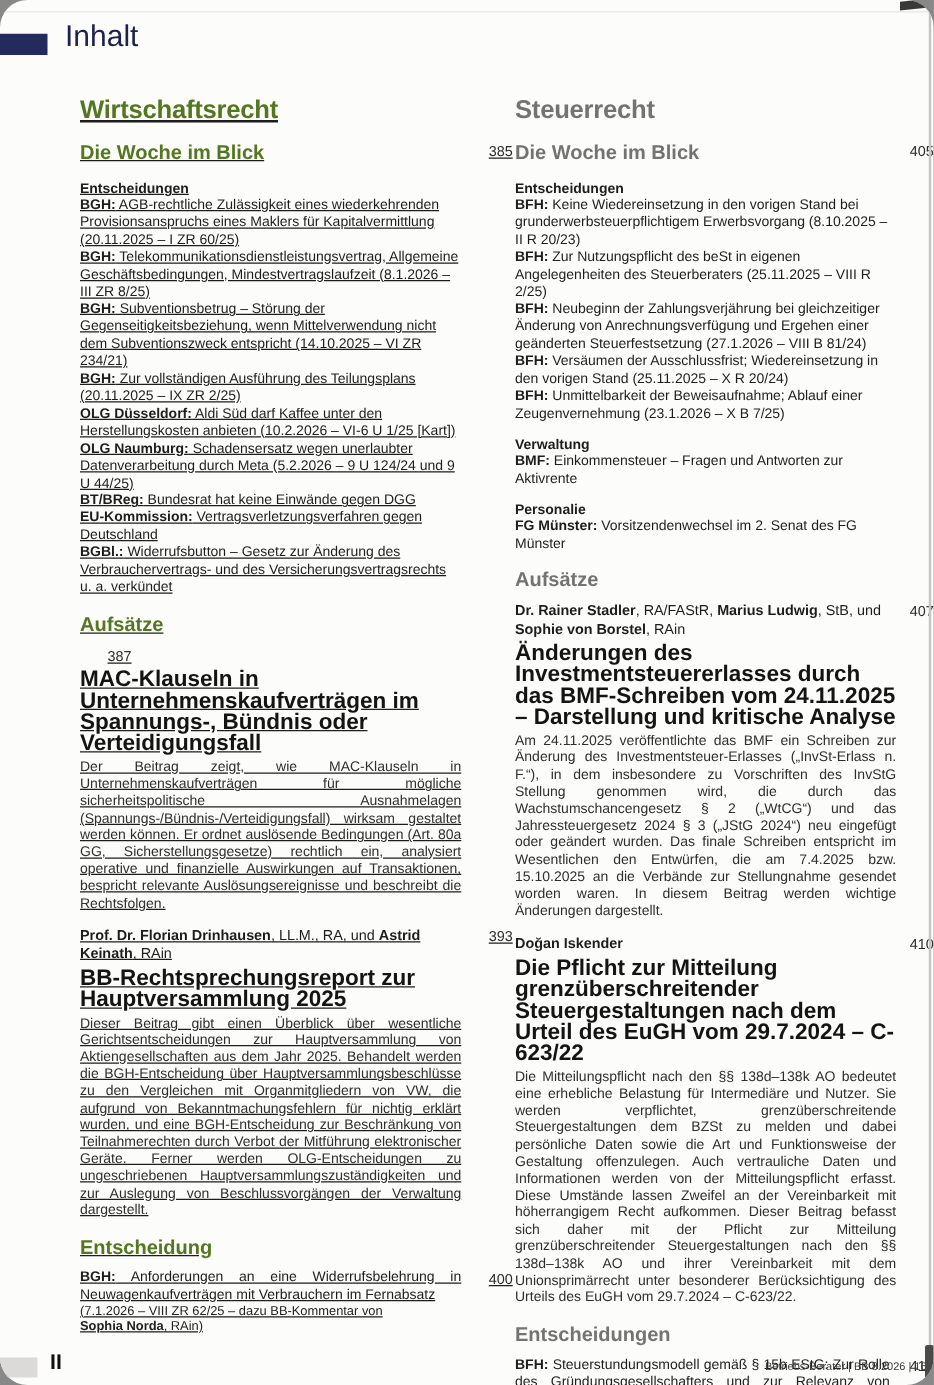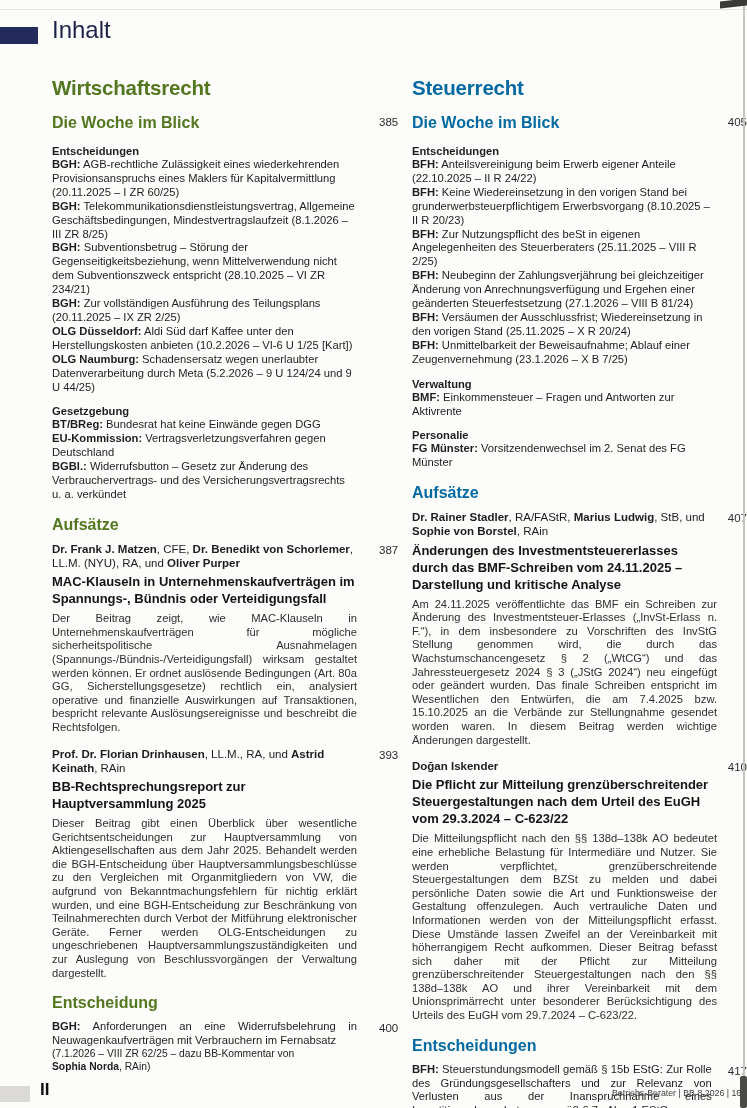--- a/index.html
+++ b/index.html
@@ -1,49 +1,49 @@
 <!DOCTYPE html>
 <html lang="de"><head>
 <meta charset="utf-8">
 <style>
   html,body{margin:0;padding:0;background:#888;}
   #page{
     position:relative;width:747px;height:1108px;overflow:hidden;
-    background:#fcfcfa;font-family:"Liberation Sans",sans-serif;color:#1d1d1d;
+    background:#fcfcfa;font-family:"Liberation Sans",sans-serif;color:#1d1d1d;border-radius:22px;
   }
   p,h2,h3,h4{margin:0;padding:0;}
   .b{font-weight:bold;}
   
   .topline{position:absolute;left:0;top:9px;width:747px;height:1px;background:#e6e5e3;}
   .edgeline{position:absolute;left:743px;top:0;width:2px;height:1108px;background:#c6c5c3;}
   .cornermark{position:absolute;left:720px;top:0;width:27px;height:7px;background:#3a3a38;transform:skewY(-6deg);}
   .bottommark{position:absolute;left:740px;top:1076px;width:7px;height:32px;background:#4a4a48;border-radius:2px;}
   .folio-block{position:absolute;left:0;top:1086px;width:30px;height:16px;background:#dbdad8;}
   
   .inhalt-block{position:absolute;left:0;top:27px;width:38px;height:17px;background:#232b5c;}
   .inhalt-label{position:absolute;left:52px;top:16px;font-size:24px;color:#1d2348;}
   
   .col{position:absolute;top:76px;}
-  .col-left{left:52px;width:357px;}
+  .col-left{left:64px;width:357px;text-decoration:underline;}
   .col-right{left:412px;width:335px;}
   .main{width:305px;}
   .row{display:flex;align-items:flex-start;}
   .pg{font-size:11.5px;color:#2c2c2c;padding-top:2px;white-space:nowrap;}
   .col-left .pg{padding-left:22px;}
   .col-right .pg{padding-left:16px;}
   .col-left .accent{color:#53771e;}
-  .col-right .accent{color:#0369a1;}
+  .col-right .accent{color:#737373;}
   .coltitle{font-size:20.5px;font-weight:bold;letter-spacing:-0.2px;margin:0 0 14px;}
   .week-head{font-size:16px;font-weight:bold;margin:0 0 2px;}
   .sechead{font-size:16px;font-weight:bold;margin:14px 0 8px;}
   .subhead{font-size:11.2px;font-weight:bold;line-height:14px;margin:10px 0 0;}
   .entry{font-size:11.2px;line-height:13.9px;color:#1d1d1d;}
   .justify{text-align:justify;}
   .authors{font-size:11.5px;line-height:14.2px;color:#1d1d1d;}
-  .arttitle{font-size:13px;line-height:17px;font-weight:bold;color:#141414;margin:3px 0 5px;}
+  .arttitle{font-size:18px;line-height:17px;font-weight:bold;color:#141414;margin:3px 0 5px;}
   .abstract{font-size:11.2px;line-height:13.6px;text-align:justify;color:#2e2e2e;margin:0 0 12px;hyphens:auto;}
   .smallcite{font-size:10.3px;line-height:12.6px;color:#222;}
   
   .folio{position:absolute;left:40px;top:1080px;font-size:17px;font-weight:bold;color:#111;}
   .footer-right{position:absolute;left:612px;top:1088px;font-size:8.8px;color:#3c3c3c;white-space:nowrap;}
 </style>
 </head>
 <body>
 
 <div id="page">
@@ -56,35 +56,33 @@
     <h2 class="coltitle accent">Wirtschaftsrecht</h2>
 
     <div class="row">
       <h3 class="week-head accent main">Die Woche im Blick</h3>
       <span class="pg">385</span>
     </div>
 
     <p class="subhead main">Entscheidungen</p>
     <p class="entry main"><span class="b">BGH:</span><span> AGB-rechtliche Zulässigkeit eines wiederkehrenden Provisionsanspruchs eines Maklers für Kapitalvermittlung (20.11.2025 – I ZR 60/25)</span></p>
     <p class="entry main"><span class="b">BGH:</span><span> Telekommunikationsdienstleistungsvertrag, Allgemeine Geschäftsbedingungen, Mindestvertragslaufzeit (8.1.2026 – III ZR 8/25)</span></p>
-    <p class="entry main"><span class="b">BGH:</span><span> Subventionsbetrug – Störung der Gegenseitigkeitsbeziehung, wenn Mittelverwendung nicht dem Subventionszweck entspricht (28.10.2025 – VI ZR 234/21)</span></p>
+    <p class="entry main"><span class="b">BGH:</span><span> Subventionsbetrug – Störung der Gegenseitigkeitsbeziehung, wenn Mittelverwendung nicht dem Subventionszweck entspricht (14.10.2025 – VI ZR 234/21)</span></p>
     <p class="entry main"><span class="b">BGH:</span><span> Zur vollständigen Ausführung des Teilungsplans (20.11.2025 – IX ZR 2/25)</span></p>
     <p class="entry main"><span class="b">OLG Düsseldorf:</span><span> Aldi Süd darf Kaffee unter den Herstellungskosten anbieten (10.2.2026 – VI-6 U 1/25 [Kart])</span></p>
     <p class="entry main"><span class="b">OLG Naumburg:</span><span> Schadensersatz wegen unerlaubter Datenverarbeitung durch Meta (5.2.2026 – 9 U 124/24 und 9 U 44/25)</span></p>
 
-    <p class="subhead main">Gesetzgebung</p>
     <p class="entry main"><span class="b">BT/BReg:</span><span> Bundesrat hat keine Einwände gegen DGG</span></p>
     <p class="entry main"><span class="b">EU-Kommission:</span><span> Vertragsverletzungsverfahren gegen Deutschland</span></p>
     <p class="entry main"><span class="b">BGBl.:</span><span> Widerrufsbutton – Gesetz zur Änderung des Verbrauchervertrags- und des Versicherungsvertragsrechts u. a. verkündet</span></p>
 
     <h3 class="sechead accent">Aufsätze</h3>
 
     <article>
       <div class="row">
-        <p class="authors main"><span class="b">Dr. Frank J. Matzen</span><span>, CFE, </span><span class="b">Dr. Benedikt von Schorlemer</span><span>, LL.M. (NYU), RA, und </span><span class="b">Oliver Purper</span></p>
         <span class="pg">387</span>
       </div>
       <h4 class="arttitle main">MAC-Klauseln in Unternehmenskaufverträgen im Spannungs-, Bündnis oder Verteidigungsfall</h4>
       <p class="abstract main">Der Beitrag zeigt, wie MAC-Klauseln in Unternehmenskaufverträgen für mögliche sicherheitspolitische Ausnahmelagen (Spannungs-/Bündnis-/Verteidigungsfall) wirksam gestaltet werden können. Er ordnet auslösende Bedingungen (Art. 80a GG, Sicherstellungsgesetze) rechtlich ein, analysiert operative und finanzielle Auswirkungen auf Transaktionen, bespricht relevante Auslösungsereignisse und beschreibt die Rechtsfolgen.</p>
     </article>
 
     <article>
       <div class="row">
         <p class="authors main"><span class="b">Prof. Dr. Florian Drinhausen</span><span>, LL.M., RA, und </span><span class="b">Astrid Keinath</span><span>, RAin</span></p>
         <span class="pg">393</span>
@@ -105,21 +103,20 @@
 
   <section class="col col-right">
     <h2 class="coltitle accent">Steuerrecht</h2>
 
     <div class="row">
       <h3 class="week-head accent main">Die Woche im Blick</h3>
       <span class="pg">405</span>
     </div>
 
     <p class="subhead main">Entscheidungen</p>
-    <p class="entry main"><span class="b">BFH:</span><span> Anteilsvereinigung beim Erwerb eigener Anteile (22.10.2025 – II R 24/22)</span></p>
     <p class="entry main"><span class="b">BFH:</span><span> Keine Wiedereinsetzung in den vorigen Stand bei grunderwerbsteuerpflichtigem Erwerbsvorgang (8.10.2025 – II R 20/23)</span></p>
     <p class="entry main"><span class="b">BFH:</span><span> Zur Nutzungspflicht des beSt in eigenen Angelegenheiten des Steuerberaters (25.11.2025 – VIII R 2/25)</span></p>
     <p class="entry main"><span class="b">BFH:</span><span> Neubeginn der Zahlungsverjährung bei gleichzeitiger Änderung von Anrechnungsverfügung und Ergehen einer geänderten Steuerfestsetzung (27.1.2026 – VIII B 81/24)</span></p>
     <p class="entry main"><span class="b">BFH:</span><span> Versäumen der Ausschlussfrist; Wiedereinsetzung in den vorigen Stand (25.11.2025 – X R 20/24)</span></p>
     <p class="entry main"><span class="b">BFH:</span><span> Unmittelbarkeit der Beweisaufnahme; Ablauf einer Zeugenvernehmung (23.1.2026 – X B 7/25)</span></p>
 
     <p class="subhead main">Verwaltung</p>
     <p class="entry main"><span class="b">BMF:</span><span> Einkommensteuer – Fragen und Antworten zur Aktivrente</span></p>
 
     <p class="subhead main">Personalie</p>
@@ -134,21 +131,21 @@
       </div>
       <h4 class="arttitle main">Änderungen des Investmentsteuererlasses durch das BMF-Schreiben vom 24.11.2025 – Darstellung und kritische Analyse</h4>
       <p class="abstract main">Am 24.11.2025 veröffentlichte das BMF ein Schreiben zur Änderung des Investmentsteuer-Erlasses („InvSt-Erlass n. F.“), in dem insbesondere zu Vorschriften des InvStG Stellung genommen wird, die durch das Wachstumschancengesetz § 2 („WtCG“) und das Jahressteuergesetz 2024 § 3 („JStG 2024“) neu eingefügt oder geändert wurden. Das finale Schreiben entspricht im Wesentlichen den Entwürfen, die am 7.4.2025 bzw. 15.10.2025 an die Verbände zur Stellungnahme gesendet worden waren. In diesem Beitrag werden wichtige Änderungen dargestellt.</p>
     </article>
 
     <article>
       <div class="row">
         <p class="authors main"><span class="b">Doğan Iskender</span></p>
         <span class="pg">410</span>
       </div>
-      <h4 class="arttitle main">Die Pflicht zur Mitteilung grenzüberschreitender Steuergestaltungen nach dem Urteil des EuGH vom 29.3.2024 – C-623/22</h4>
+      <h4 class="arttitle main">Die Pflicht zur Mitteilung grenzüberschreitender Steuergestaltungen nach dem Urteil des EuGH vom 29.7.2024 – C-623/22</h4>
       <p class="abstract main">Die Mitteilungspflicht nach den §§ 138d–138k AO bedeutet eine erhebliche Belastung für Intermediäre und Nutzer. Sie werden verpflichtet, grenzüberschreitende Steuergestaltungen dem BZSt zu melden und dabei persönliche Daten sowie die Art und Funktionsweise der Gestaltung offenzulegen. Auch vertrauliche Daten und Informationen werden von der Mitteilungspflicht erfasst. Diese Umstände lassen Zweifel an der Vereinbarkeit mit höherrangigem Recht aufkommen. Dieser Beitrag befasst sich daher mit der Pflicht zur Mitteilung grenzüberschreitender Steuergestaltungen nach den §§ 138d–138k AO und ihrer Vereinbarkeit mit dem Unionsprimärrecht unter besonderer Berücksichtigung des Urteils des EuGH vom 29.7.2024 – C-623/22.</p>
     </article>
 
     <h3 class="sechead accent">Entscheidungen</h3>
 
     <div class="row">
       <p class="entry main justify"><span class="b">BFH:</span><span> Steuerstundungsmodell gemäß § 15b EStG: Zur Rolle des Gründungsgesellschafters und zur Relevanz von Verlusten aus der Inanspruchnahme eines Investitionsabzugsbetrags gemäß § 7g Abs. 1 EStG</span></p>
       <span class="pg">417</span>
     </div>
 

